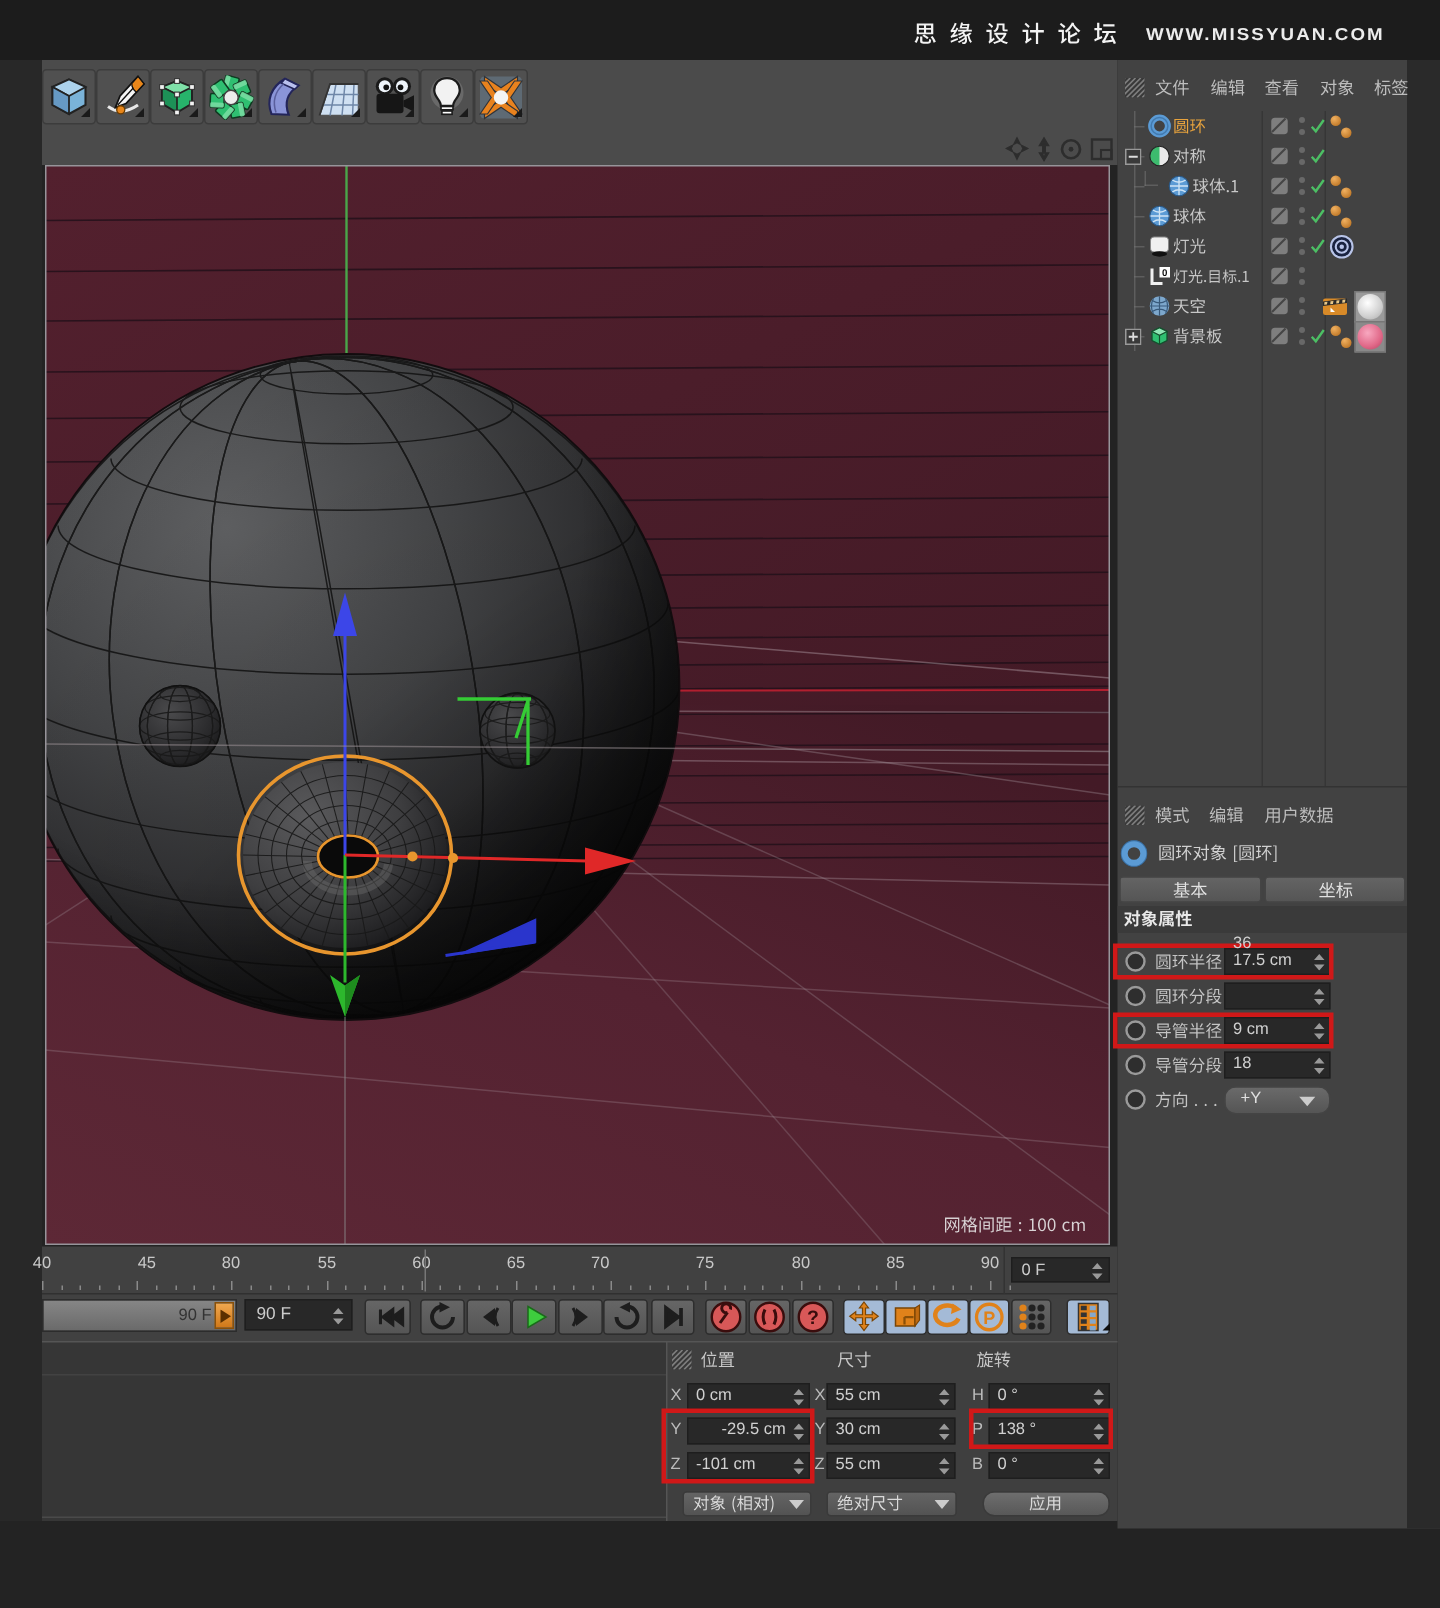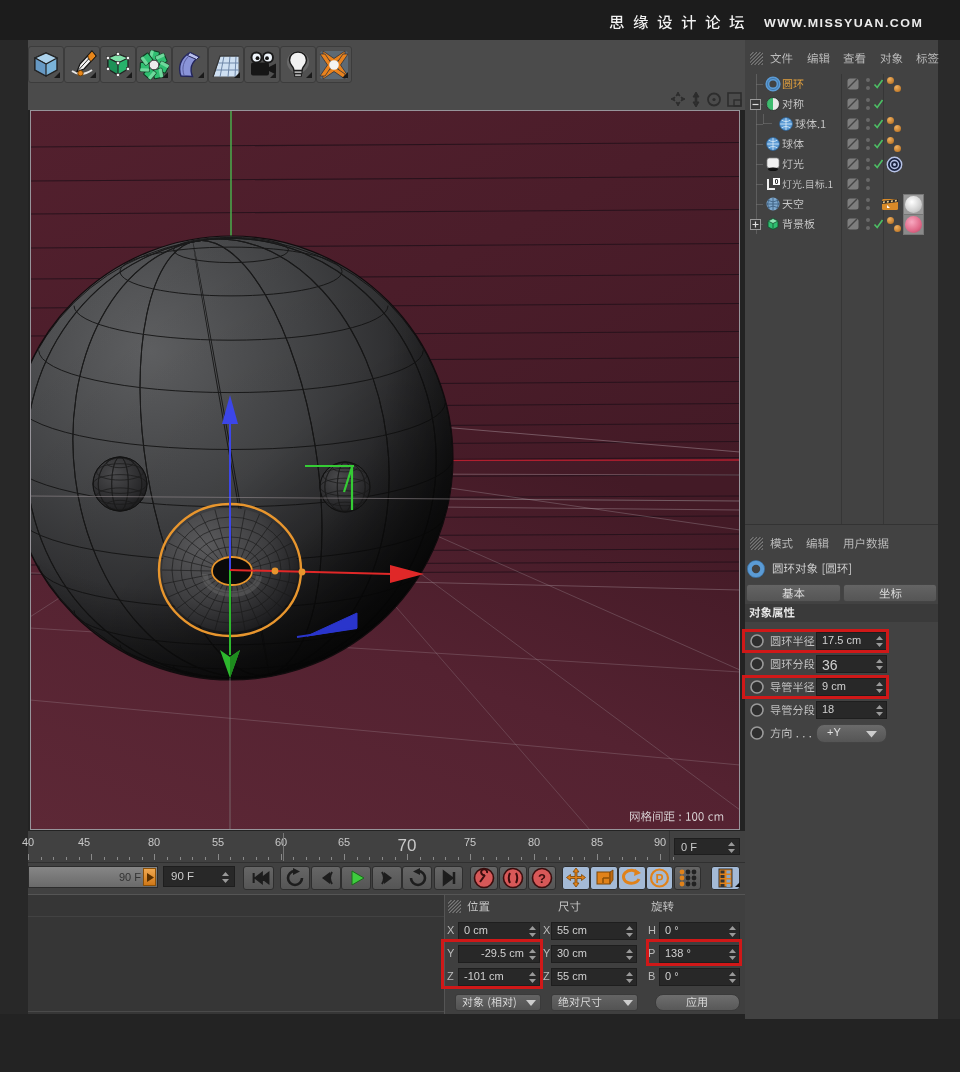--- a/index.html
+++ b/index.html
@@ -588,21 +588,21 @@
       <path d="M4.5 0 L8 4 L1 4 Z M4.5 11 L8 7 L1 7 Z" fill="#999"></path>
     </svg>
     <div class="abs" style="left:742px;top:629px;width:147px;height:24px;border:3px solid #d01818"></div>
     <svg class="abs" style="left:750px;top:657px" width="14" height="14" viewBox="0 0 14 14">
       <circle cx="7" cy="7" r="6" fill="#2e2e2e" stroke="#9a9a9a" stroke-width="1.6"></circle>
     </svg>
     <svg style="position:absolute;left:770px;top:655.7px;overflow:visible" width="46" height="16">
       <path transform="translate(0,12.3)" d="M0.9 -9.0H10.3V0.9H9.4V-8.2H1.7V0.9H0.9ZM1.4 -0.2H9.9V0.5H1.4ZM3.8 -7.1V-6.2H7.4V-7.1ZM3.0 -7.7H8.1V-5.6H3.0ZM5.3 -3.9H6.0V-3.3Q6.0 -2.9 5.9 -2.6Q5.8 -2.2 5.4 -1.8Q5.1 -1.5 4.4 -1.1Q3.7 -0.8 2.5 -0.5Q2.4 -0.6 2.3 -0.8Q2.2 -1.0 2.0 -1.1Q3.2 -1.4 3.8 -1.6Q4.5 -1.9 4.8 -2.2Q5.1 -2.5 5.2 -2.8Q5.3 -3.0 5.3 -3.3ZM5.8 -1.8 6.2 -2.3Q6.6 -2.2 7.1 -1.9Q7.6 -1.7 8.1 -1.5Q8.6 -1.3 8.9 -1.1L8.5 -0.5Q8.2 -0.6 7.8 -0.9Q7.3 -1.1 6.8 -1.4Q6.3 -1.6 5.8 -1.8ZM2.8 -4.9H8.4V-2.1H7.6V-4.3H3.5V-2.1H2.8Z M11.8 -5.4H14.8V-4.6H11.8ZM11.7 -8.6H15.0V-7.9H11.7ZM11.6 -1.1Q12.2 -1.3 13.1 -1.6Q14.0 -1.9 14.9 -2.3L15.0 -1.5Q14.2 -1.2 13.4 -0.9Q12.5 -0.6 11.8 -0.3ZM13.0 -8.2H13.8V-1.5L13.0 -1.3ZM15.6 -8.7H21.8V-7.9H15.6ZM18.6 -8.2 19.4 -8.0Q19.0 -6.9 18.5 -5.8Q17.9 -4.8 17.2 -3.9Q16.6 -3.0 15.8 -2.4Q15.8 -2.5 15.6 -2.6Q15.5 -2.7 15.4 -2.8Q15.3 -3.0 15.2 -3.0Q15.9 -3.6 16.6 -4.4Q17.2 -5.3 17.7 -6.2Q18.2 -7.2 18.6 -8.2ZM18.8 -5.5 19.4 -6.0Q19.8 -5.5 20.3 -5.0Q20.7 -4.5 21.1 -3.9Q21.5 -3.4 21.8 -3.0L21.1 -2.5Q20.8 -2.9 20.5 -3.4Q20.1 -4.0 19.6 -4.5Q19.2 -5.1 18.8 -5.5ZM17.9 -6.3 18.8 -6.7V0.9H17.9Z M24.5 -5.2H30.9V-4.3H24.5ZM30.6 -5.2H31.5Q31.5 -5.2 31.5 -5.1Q31.5 -5.0 31.5 -4.9Q31.5 -4.8 31.5 -4.8Q31.4 -3.5 31.4 -2.6Q31.3 -1.7 31.2 -1.1Q31.1 -0.5 31.0 -0.1Q30.9 0.2 30.8 0.4Q30.6 0.6 30.4 0.7Q30.2 0.7 29.9 0.8Q29.6 0.8 29.1 0.8Q28.7 0.8 28.1 0.7Q28.1 0.6 28.0 0.3Q28.0 0.1 27.9 -0.1Q28.4 -0.0 28.9 -0.0Q29.3 -0.0 29.5 -0.0Q29.9 -0.0 30.0 -0.2Q30.2 -0.3 30.3 -0.8Q30.4 -1.3 30.5 -2.4Q30.6 -3.4 30.6 -5.0ZM26.0 -9.2 26.9 -8.9Q26.5 -8.0 26.0 -7.1Q25.5 -6.3 24.9 -5.6Q24.3 -4.8 23.6 -4.3Q23.5 -4.4 23.4 -4.5Q23.3 -4.6 23.1 -4.8Q23.0 -4.9 22.9 -4.9Q23.6 -5.4 24.2 -6.1Q24.7 -6.8 25.2 -7.5Q25.7 -8.3 26.0 -9.2ZM29.9 -9.2Q30.2 -8.6 30.6 -8.1Q30.9 -7.5 31.4 -6.9Q31.8 -6.4 32.3 -5.9Q32.7 -5.4 33.2 -5.1Q33.1 -5.0 32.9 -4.9Q32.8 -4.8 32.7 -4.7Q32.6 -4.5 32.5 -4.4Q32.0 -4.8 31.6 -5.3Q31.1 -5.8 30.7 -6.4Q30.2 -7.0 29.9 -7.6Q29.5 -8.3 29.2 -8.9ZM26.7 -4.9H27.6Q27.5 -4.0 27.3 -3.2Q27.1 -2.3 26.7 -1.5Q26.3 -0.7 25.5 -0.1Q24.8 0.5 23.6 0.9Q23.6 0.8 23.5 0.7Q23.4 0.6 23.3 0.4Q23.2 0.3 23.1 0.2Q24.2 -0.1 24.9 -0.7Q25.6 -1.2 25.9 -1.9Q26.3 -2.6 26.5 -3.4Q26.6 -4.1 26.7 -4.9Z M40.1 -9.0H42.2V-8.3H40.1ZM38.8 -4.3H42.9V-3.6H38.8ZM35.2 -6.7H38.3V-5.9H35.2ZM35.2 -4.4H38.2V-3.6H35.2ZM39.9 -3.7Q40.3 -2.7 40.9 -2.0Q41.5 -1.2 42.4 -0.7Q43.3 -0.1 44.4 0.2Q44.3 0.2 44.2 0.4Q44.1 0.5 44.0 0.6Q43.9 0.8 43.8 0.9Q42.1 0.4 41.0 -0.7Q39.8 -1.9 39.2 -3.5ZM34.0 -1.8Q34.5 -1.8 35.3 -1.9Q36.0 -2.0 36.8 -2.2Q37.6 -2.3 38.4 -2.4L38.5 -1.7Q37.3 -1.5 36.2 -1.3Q35.0 -1.1 34.1 -1.0ZM37.9 -9.5 38.6 -8.8Q38.1 -8.6 37.5 -8.4Q37.0 -8.2 36.4 -8.1Q35.8 -7.9 35.2 -7.8Q35.2 -7.9 35.1 -8.1Q35.0 -8.3 34.9 -8.4Q35.5 -8.6 36.0 -8.7Q36.6 -8.9 37.1 -9.1Q37.5 -9.3 37.9 -9.5ZM39.6 -9.0H40.4V-7.6Q40.4 -7.1 40.3 -6.6Q40.2 -6.0 39.9 -5.5Q39.5 -5.0 38.9 -4.5Q38.9 -4.6 38.8 -4.7Q38.7 -4.8 38.5 -4.9Q38.4 -5.0 38.3 -5.1Q38.9 -5.5 39.2 -5.9Q39.4 -6.3 39.5 -6.8Q39.6 -7.2 39.6 -7.6ZM42.7 -4.3H42.9L43.0 -4.4L43.5 -4.2Q43.2 -2.7 42.4 -1.7Q41.7 -0.7 40.7 -0.0Q39.7 0.6 38.4 0.9Q38.4 0.8 38.3 0.7Q38.3 0.6 38.2 0.4Q38.1 0.3 38.0 0.2Q39.1 -0.1 40.1 -0.6Q41.0 -1.2 41.7 -2.1Q42.4 -2.9 42.7 -4.2ZM34.9 -8.4 35.7 -8.1V0.7H34.9ZM42.0 -9.0H42.8V-6.1Q42.8 -5.9 42.8 -5.8Q42.8 -5.8 42.9 -5.8Q43.0 -5.8 43.2 -5.8Q43.3 -5.8 43.5 -5.8Q43.6 -5.8 43.7 -5.8Q43.8 -5.8 44.0 -5.8Q44.1 -5.8 44.2 -5.8Q44.2 -5.7 44.3 -5.5Q44.3 -5.3 44.3 -5.2Q44.2 -5.1 44.0 -5.1Q43.9 -5.1 43.7 -5.1Q43.6 -5.1 43.5 -5.1Q43.3 -5.1 43.1 -5.1Q42.9 -5.1 42.9 -5.1Q42.5 -5.1 42.3 -5.2Q42.1 -5.3 42.0 -5.6Q42.0 -5.8 42.0 -6.2Z" fill="#c4c4c4"></path>
     </svg>
     <div class="abs" style="left:816px;top:655px;width:71px;height:18px;background:#282828;border:1px solid #1e1e1e"></div>
-    <div class="abs" style="left:822px;top:657px;font-size:14px;color:#d0d0d0">36</div>
+    <div class="abs" style="left:822px;top:623px;font-size:11px;color:#d0d0d0">36</div>
     <svg class="abs" style="left:875px;top:659px" width="9" height="11" viewBox="0 0 9 11">
       <path d="M4.5 0 L8 4 L1 4 Z M4.5 11 L8 7 L1 7 Z" fill="#999"></path>
     </svg>
     <svg class="abs" style="left:750px;top:680px" width="14" height="14" viewBox="0 0 14 14">
       <circle cx="7" cy="7" r="6" fill="#2e2e2e" stroke="#9a9a9a" stroke-width="1.6"></circle>
     </svg>
     <svg style="position:absolute;left:770px;top:678.7px;overflow:visible" width="46" height="16">
       <path transform="translate(0,12.3)" d="M0.7 -3.3H10.6V-2.5H0.7ZM7.3 -4.1H8.1V-0.1Q8.1 0.3 8.0 0.5Q7.9 0.6 7.6 0.7Q7.3 0.8 6.8 0.8Q6.2 0.9 5.4 0.9Q5.4 0.7 5.3 0.5Q5.2 0.3 5.1 0.1Q5.5 0.1 5.9 0.1Q6.3 0.1 6.6 0.1Q6.9 0.1 7.0 0.1Q7.1 0.1 7.2 0.1Q7.3 0.0 7.3 -0.1ZM2.4 -2.0 2.9 -2.5Q3.3 -2.3 3.7 -1.9Q4.0 -1.6 4.3 -1.2Q4.6 -0.9 4.8 -0.6L4.2 -0.0Q4.0 -0.3 3.7 -0.7Q3.4 -1.0 3.1 -1.4Q2.7 -1.8 2.4 -2.0ZM1.5 -8.6H2.4V-5.7Q2.4 -5.5 2.5 -5.3Q2.6 -5.2 2.9 -5.2Q3.2 -5.1 3.9 -5.1Q4.0 -5.1 4.3 -5.1Q4.7 -5.1 5.1 -5.1Q5.5 -5.1 6.0 -5.1Q6.5 -5.1 7.0 -5.1Q7.4 -5.1 7.8 -5.1Q8.1 -5.1 8.3 -5.1Q8.8 -5.1 9.0 -5.2Q9.3 -5.3 9.4 -5.5Q9.5 -5.7 9.5 -6.1Q9.7 -6.0 9.9 -5.9Q10.1 -5.9 10.3 -5.8Q10.2 -5.3 10.1 -5.0Q9.9 -4.6 9.5 -4.5Q9.1 -4.4 8.4 -4.4Q8.3 -4.4 7.9 -4.4Q7.6 -4.4 7.1 -4.4Q6.7 -4.4 6.1 -4.4Q5.6 -4.4 5.2 -4.4Q4.7 -4.4 4.4 -4.4Q4.0 -4.4 3.9 -4.4Q3.0 -4.4 2.5 -4.5Q1.9 -4.6 1.7 -4.9Q1.5 -5.2 1.5 -5.7ZM1.8 -7.0H8.4V-8.2H1.5V-9.0H9.2V-6.3H1.8Z M14.2 -0.1H20.1V0.5H14.2ZM12.3 -6.3H21.5V-4.4H20.6V-5.6H13.1V-4.4H12.3ZM14.1 -4.9H20.1V-2.7H14.1V-3.3H19.3V-4.3H14.1ZM14.2 -1.9H20.7V0.9H19.8V-1.2H14.2ZM13.6 -4.9H14.4V0.9H13.6ZM16.1 -7.0 16.9 -7.1Q17.0 -6.9 17.2 -6.6Q17.3 -6.3 17.4 -6.1L16.6 -5.9Q16.5 -6.1 16.4 -6.4Q16.3 -6.7 16.1 -7.0ZM13.1 -8.5H16.6V-7.9H13.1ZM17.7 -8.5H21.7V-7.9H17.7ZM13.1 -9.4 13.9 -9.3Q13.6 -8.5 13.2 -7.8Q12.9 -7.0 12.4 -6.5Q12.3 -6.6 12.2 -6.6Q12.1 -6.7 11.9 -6.8Q11.8 -6.9 11.7 -6.9Q12.1 -7.4 12.5 -8.0Q12.9 -8.7 13.1 -9.4ZM17.8 -9.4 18.6 -9.3Q18.4 -8.6 18.1 -8.0Q17.8 -7.3 17.4 -6.9Q17.3 -7.0 17.2 -7.0Q17.1 -7.1 16.9 -7.2Q16.8 -7.2 16.7 -7.3Q17.1 -7.7 17.4 -8.3Q17.7 -8.8 17.8 -9.4ZM14.0 -8.0 14.7 -8.2Q14.9 -7.9 15.1 -7.5Q15.3 -7.2 15.4 -6.9L14.7 -6.6Q14.6 -6.9 14.4 -7.3Q14.2 -7.7 14.0 -8.0ZM18.8 -8.0 19.4 -8.2Q19.7 -7.9 20.0 -7.6Q20.2 -7.2 20.3 -6.9L19.7 -6.6Q19.5 -6.9 19.3 -7.3Q19.0 -7.7 18.8 -8.0Z M24.0 -8.8 24.8 -9.1Q25.1 -8.7 25.3 -8.3Q25.6 -7.8 25.8 -7.4Q26.0 -7.0 26.1 -6.6L25.3 -6.3Q25.2 -6.6 25.0 -7.1Q24.8 -7.5 24.6 -8.0Q24.3 -8.4 24.0 -8.8ZM31.1 -9.2 32.0 -8.8Q31.8 -8.4 31.5 -7.9Q31.3 -7.5 31.0 -7.0Q30.7 -6.6 30.5 -6.3L29.7 -6.6Q30.0 -6.9 30.2 -7.4Q30.5 -7.8 30.7 -8.3Q31.0 -8.8 31.1 -9.2ZM23.7 -5.8H32.4V-5.0H23.7ZM23.0 -3.1H33.0V-2.3H23.0ZM27.5 -9.4H28.4V0.9H27.5Z M37.9 -8.8H42.8V-8.0H37.9ZM42.6 -8.8H42.8L42.9 -8.9L43.5 -8.5Q43.1 -7.7 42.4 -7.0Q41.8 -6.3 41.0 -5.8Q40.2 -5.2 39.3 -4.8Q38.5 -4.3 37.6 -4.0Q37.5 -4.1 37.5 -4.3Q37.4 -4.4 37.3 -4.5Q37.2 -4.6 37.1 -4.7Q37.9 -5.0 38.7 -5.4Q39.5 -5.8 40.3 -6.3Q41.0 -6.8 41.6 -7.4Q42.2 -8.0 42.6 -8.7ZM37.2 -0.2H44.3V0.6H37.2ZM40.4 -3.2H41.2V0.1H40.4ZM37.9 -3.7H43.6V-2.9H37.9ZM36.7 -6.9 37.4 -6.6Q37.1 -6.0 36.6 -5.3Q36.1 -4.6 35.5 -4.1Q35.0 -3.5 34.4 -3.1Q34.4 -3.2 34.3 -3.3Q34.3 -3.5 34.2 -3.6Q34.1 -3.8 34.0 -3.9Q34.5 -4.2 35.0 -4.7Q35.5 -5.2 35.9 -5.8Q36.4 -6.3 36.7 -6.9ZM36.5 -9.4 37.3 -9.1Q37.0 -8.6 36.5 -8.1Q36.1 -7.6 35.6 -7.2Q35.1 -6.7 34.6 -6.4Q34.6 -6.5 34.5 -6.6Q34.4 -6.7 34.3 -6.9Q34.2 -7.0 34.2 -7.1Q34.6 -7.4 35.0 -7.8Q35.5 -8.1 35.9 -8.6Q36.2 -9.0 36.5 -9.4ZM35.6 -4.8 36.4 -5.6 36.5 -5.6V0.9H35.6ZM40.5 -5.8 41.0 -6.4Q41.5 -6.2 42.2 -5.9Q42.8 -5.6 43.4 -5.3Q43.9 -5.0 44.3 -4.8L43.9 -4.1Q43.5 -4.4 42.9 -4.7Q42.4 -5.0 41.7 -5.3Q41.1 -5.6 40.5 -5.8Z" fill="#c4c4c4"></path>
     </svg>
     <div class="abs" style="left:816px;top:678px;width:71px;height:18px;background:#282828;border:1px solid #1e1e1e"></div>
@@ -628,26 +628,26 @@
     <svg style="position:absolute;left:770px;top:724.7px;overflow:visible" width="43" height="16">
       <path transform="translate(0,12.3)" d="M0.8 -7.5H10.5V-6.7H0.8ZM4.3 -4.9H8.7V-4.0H4.3ZM8.5 -4.9H9.4Q9.4 -4.9 9.4 -4.8Q9.4 -4.7 9.4 -4.6Q9.4 -4.5 9.4 -4.5Q9.2 -2.9 9.1 -1.9Q9.0 -0.9 8.8 -0.4Q8.7 0.2 8.5 0.4Q8.3 0.6 8.0 0.7Q7.8 0.8 7.5 0.8Q7.2 0.8 6.7 0.8Q6.2 0.8 5.6 0.7Q5.6 0.6 5.5 0.3Q5.4 0.1 5.3 -0.1Q5.9 -0.0 6.4 -0.0Q7.0 -0.0 7.2 -0.0Q7.4 -0.0 7.5 -0.0Q7.6 -0.1 7.7 -0.1Q7.9 -0.3 8.0 -0.8Q8.2 -1.3 8.3 -2.3Q8.4 -3.2 8.5 -4.7ZM3.8 -7.0H4.8Q4.7 -6.1 4.6 -5.2Q4.5 -4.3 4.3 -3.4Q4.1 -2.5 3.7 -1.7Q3.3 -0.9 2.7 -0.3Q2.1 0.4 1.1 0.9Q1.0 0.8 0.9 0.6Q0.7 0.4 0.5 0.3Q1.4 -0.2 2.0 -0.8Q2.6 -1.4 3.0 -2.2Q3.3 -2.9 3.5 -3.7Q3.7 -4.5 3.7 -5.4Q3.8 -6.2 3.8 -7.0ZM4.9 -9.2 5.7 -9.5Q6.0 -9.1 6.2 -8.6Q6.4 -8.2 6.6 -7.8L5.7 -7.4Q5.6 -7.8 5.4 -8.3Q5.1 -8.8 4.9 -9.2Z M12.3 -7.5H20.8V-6.6H13.1V0.9H12.3ZM20.5 -7.5H21.4V-0.2Q21.4 0.2 21.2 0.4Q21.1 0.6 20.8 0.7Q20.5 0.9 20.0 0.9Q19.5 0.9 18.7 0.9Q18.7 0.8 18.6 0.6Q18.6 0.5 18.5 0.3Q18.5 0.1 18.4 0.0Q18.8 0.0 19.2 0.1Q19.6 0.1 19.8 0.1Q20.1 0.0 20.2 0.0Q20.4 0.0 20.5 -0.0Q20.5 -0.1 20.5 -0.2ZM16.1 -9.4 17.1 -9.3Q16.9 -8.7 16.6 -8.0Q16.3 -7.4 16.0 -7.0L15.2 -7.2Q15.4 -7.5 15.6 -7.9Q15.7 -8.3 15.9 -8.7Q16.0 -9.1 16.1 -9.4ZM14.6 -5.2H15.4V-0.7H14.6ZM15.0 -5.2H19.0V-1.5H15.0V-2.2H18.2V-4.4H15.0Z M27.3 0.1Q27.0 0.1 26.8 -0.1Q26.6 -0.3 26.6 -0.6Q26.6 -1.0 26.8 -1.2Q27.0 -1.4 27.3 -1.4Q27.6 -1.4 27.8 -1.2Q28.1 -1.0 28.1 -0.6Q28.1 -0.3 27.8 -0.1Q27.6 0.1 27.3 0.1Z M33.8 0.1Q33.5 0.1 33.3 -0.1Q33.1 -0.3 33.1 -0.6Q33.1 -1.0 33.3 -1.2Q33.5 -1.4 33.8 -1.4Q34.1 -1.4 34.3 -1.2Q34.5 -1.0 34.5 -0.6Q34.5 -0.3 34.3 -0.1Q34.1 0.1 33.8 0.1Z M40.3 0.1Q40.0 0.1 39.7 -0.1Q39.5 -0.3 39.5 -0.6Q39.5 -1.0 39.7 -1.2Q40.0 -1.4 40.3 -1.4Q40.6 -1.4 40.8 -1.2Q41.0 -1.0 41.0 -0.6Q41.0 -0.3 40.8 -0.1Q40.6 0.1 40.3 0.1Z" fill="#c4c4c4"></path>
     </svg>
     <div class="abs" style="left:816px;top:724px;width:71px;height:19px;background:linear-gradient(#6a6a6a,#555);border:1px solid #444;border-radius:8px"></div>
     <div class="abs" style="left:827px;top:726px;font-size:11px;color:#e0e0e0">+Y</div>
     <svg class="abs" style="left:866px;top:731px" width="11" height="7" viewBox="0 0 11 7">
       <path d="M0 0 L11 0 L5.5 6.5 Z" fill="#ccc"></path>
     </svg>
     <div class="abs" style="left:28px;top:831px;width:717px;height:32px;background:#414141;border-bottom:1px solid #303030"></div>
     <div class="abs" style="left:15px;top:836px;width:26px;font-size:11px;color:#c8c8c8;text-align:center">40</div>
-    <div class="abs" style="left:78px;top:836px;width:26px;font-size:11px;color:#c8c8c8;text-align:left">45</div>
+    <div class="abs" style="left:78px;top:836px;width:26px;font-size:11px;color:#c8c8c8;text-align:right">45</div>
     <div class="abs" style="left:141px;top:836px;width:26px;font-size:11px;color:#c8c8c8;text-align:center">80</div>
     <div class="abs" style="left:205px;top:836px;width:26px;font-size:11px;color:#c8c8c8;text-align:center">55</div>
     <div class="abs" style="left:268px;top:836px;width:26px;font-size:11px;color:#c8c8c8;text-align:center">60</div>
     <div class="abs" style="left:331px;top:836px;width:26px;font-size:11px;color:#c8c8c8;text-align:center">65</div>
-    <div class="abs" style="left:394px;top:836px;width:26px;font-size:17px;color:#c8c8c8;text-align:center">70</div>
+    <div class="abs" style="left:394px;top:836px;width:26px;font-size:11px;color:#c8c8c8;">70</div>
     <div class="abs" style="left:457px;top:836px;width:26px;font-size:11px;color:#c8c8c8;text-align:center">75</div>
     <div class="abs" style="left:521px;top:836px;width:26px;font-size:11px;color:#c8c8c8;text-align:center">80</div>
     <div class="abs" style="left:584px;top:836px;width:26px;font-size:11px;color:#c8c8c8;text-align:center">85</div>
     <div class="abs" style="left:647px;top:836px;width:26px;font-size:11px;color:#c8c8c8;text-align:center">90</div>
     <div class="abs" style="left:28.0px;top:854px;width:1px;height:6px;background:#8a8a8a"></div>
     <div class="abs" style="left:40.6px;top:857px;width:1px;height:3px;background:#8a8a8a"></div>
     <div class="abs" style="left:53.3px;top:857px;width:1px;height:3px;background:#8a8a8a"></div>
     <div class="abs" style="left:65.9px;top:857px;width:1px;height:3px;background:#8a8a8a"></div>
     <div class="abs" style="left:78.6px;top:857px;width:1px;height:3px;background:#8a8a8a"></div>
     <div class="abs" style="left:91.2px;top:854px;width:1px;height:6px;background:#8a8a8a"></div>

